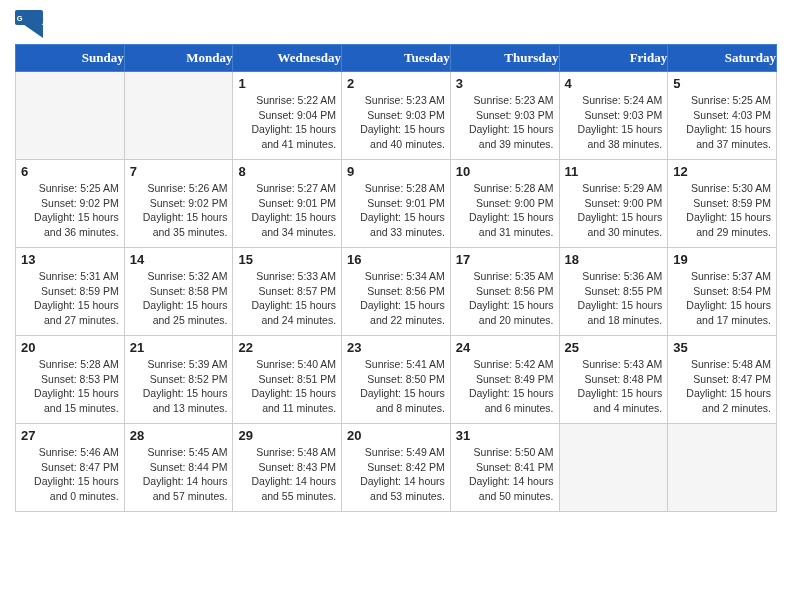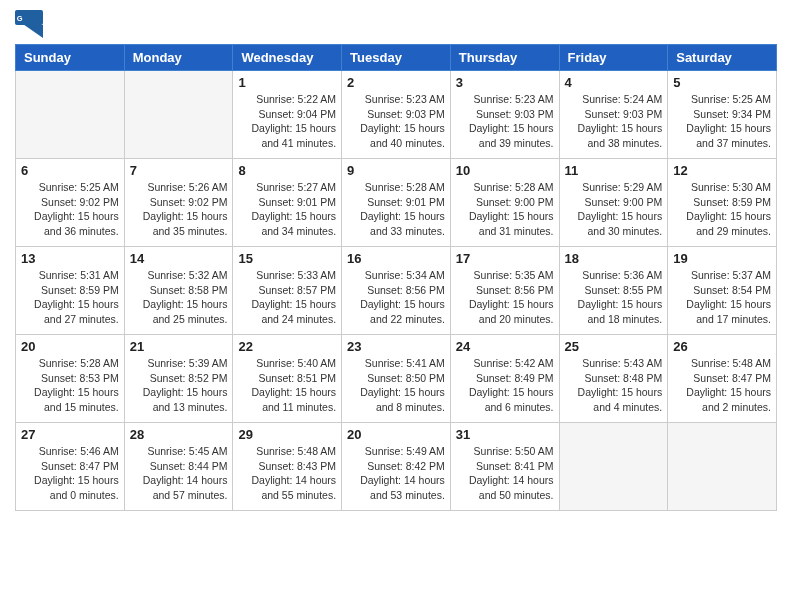--- a/index.html
+++ b/index.html
@@ -39,25 +39,26 @@
       color: #555;
     }
     .calendar {
       width: 100%;
       border-collapse: collapse;
       table-layout: fixed;
     }
     .calendar th {
       background: #2060c0;
       color: #fff;
-      text-align: left;
-      padding: 5px 8px;
+      text-align: right;
+      padding: 5px 0;
       font-size: 13px;
       font-weight: bold;
       border: 1px solid #4080d0;
+      font-family: Liberation Serif, serif;
     }
     .calendar td {
       border: 1px solid #ccc;
       vertical-align: top;
       padding: 4px 5px;
       height: 88px;
       background: #fff;
     }
     .calendar td.empty {
       background: #f5f5f5;
@@ -133,21 +134,21 @@
         </td>
         <td>
           <span class="day-num">4</span>
           <div class="day-info">Sunrise: 5:24 AM
 Sunset: 9:03 PM
 Daylight: 15 hours and 38 minutes.</div>
         </td>
         <td>
           <span class="day-num">5</span>
           <div class="day-info">Sunrise: 5:25 AM
-Sunset: 9:34 PM
+Sunset: 4:03 PM
 Daylight: 15 hours and 37 minutes.</div>
         </td>
       </tr>
       <tr>
         <td>
           <span class="day-num">6</span>
           <div class="day-info">Sunrise: 5:25 AM
 Sunset: 9:02 PM
 Daylight: 15 hours and 36 minutes.</div>
         </td>
@@ -263,21 +264,21 @@
 Sunset: 8:49 PM
 Daylight: 15 hours and 6 minutes.</div>
         </td>
         <td>
           <span class="day-num">25</span>
           <div class="day-info">Sunrise: 5:43 AM
 Sunset: 8:48 PM
 Daylight: 15 hours and 4 minutes.</div>
         </td>
         <td>
-          <span class="day-num">26</span>
+          <span class="day-num">35</span>
           <div class="day-info">Sunrise: 5:48 AM
 Sunset: 8:47 PM
 Daylight: 15 hours and 2 minutes.</div>
         </td>
       </tr>
       <tr>
         <td>
           <span class="day-num">27</span>
           <div class="day-info">Sunrise: 5:46 AM
 Sunset: 8:47 PM

